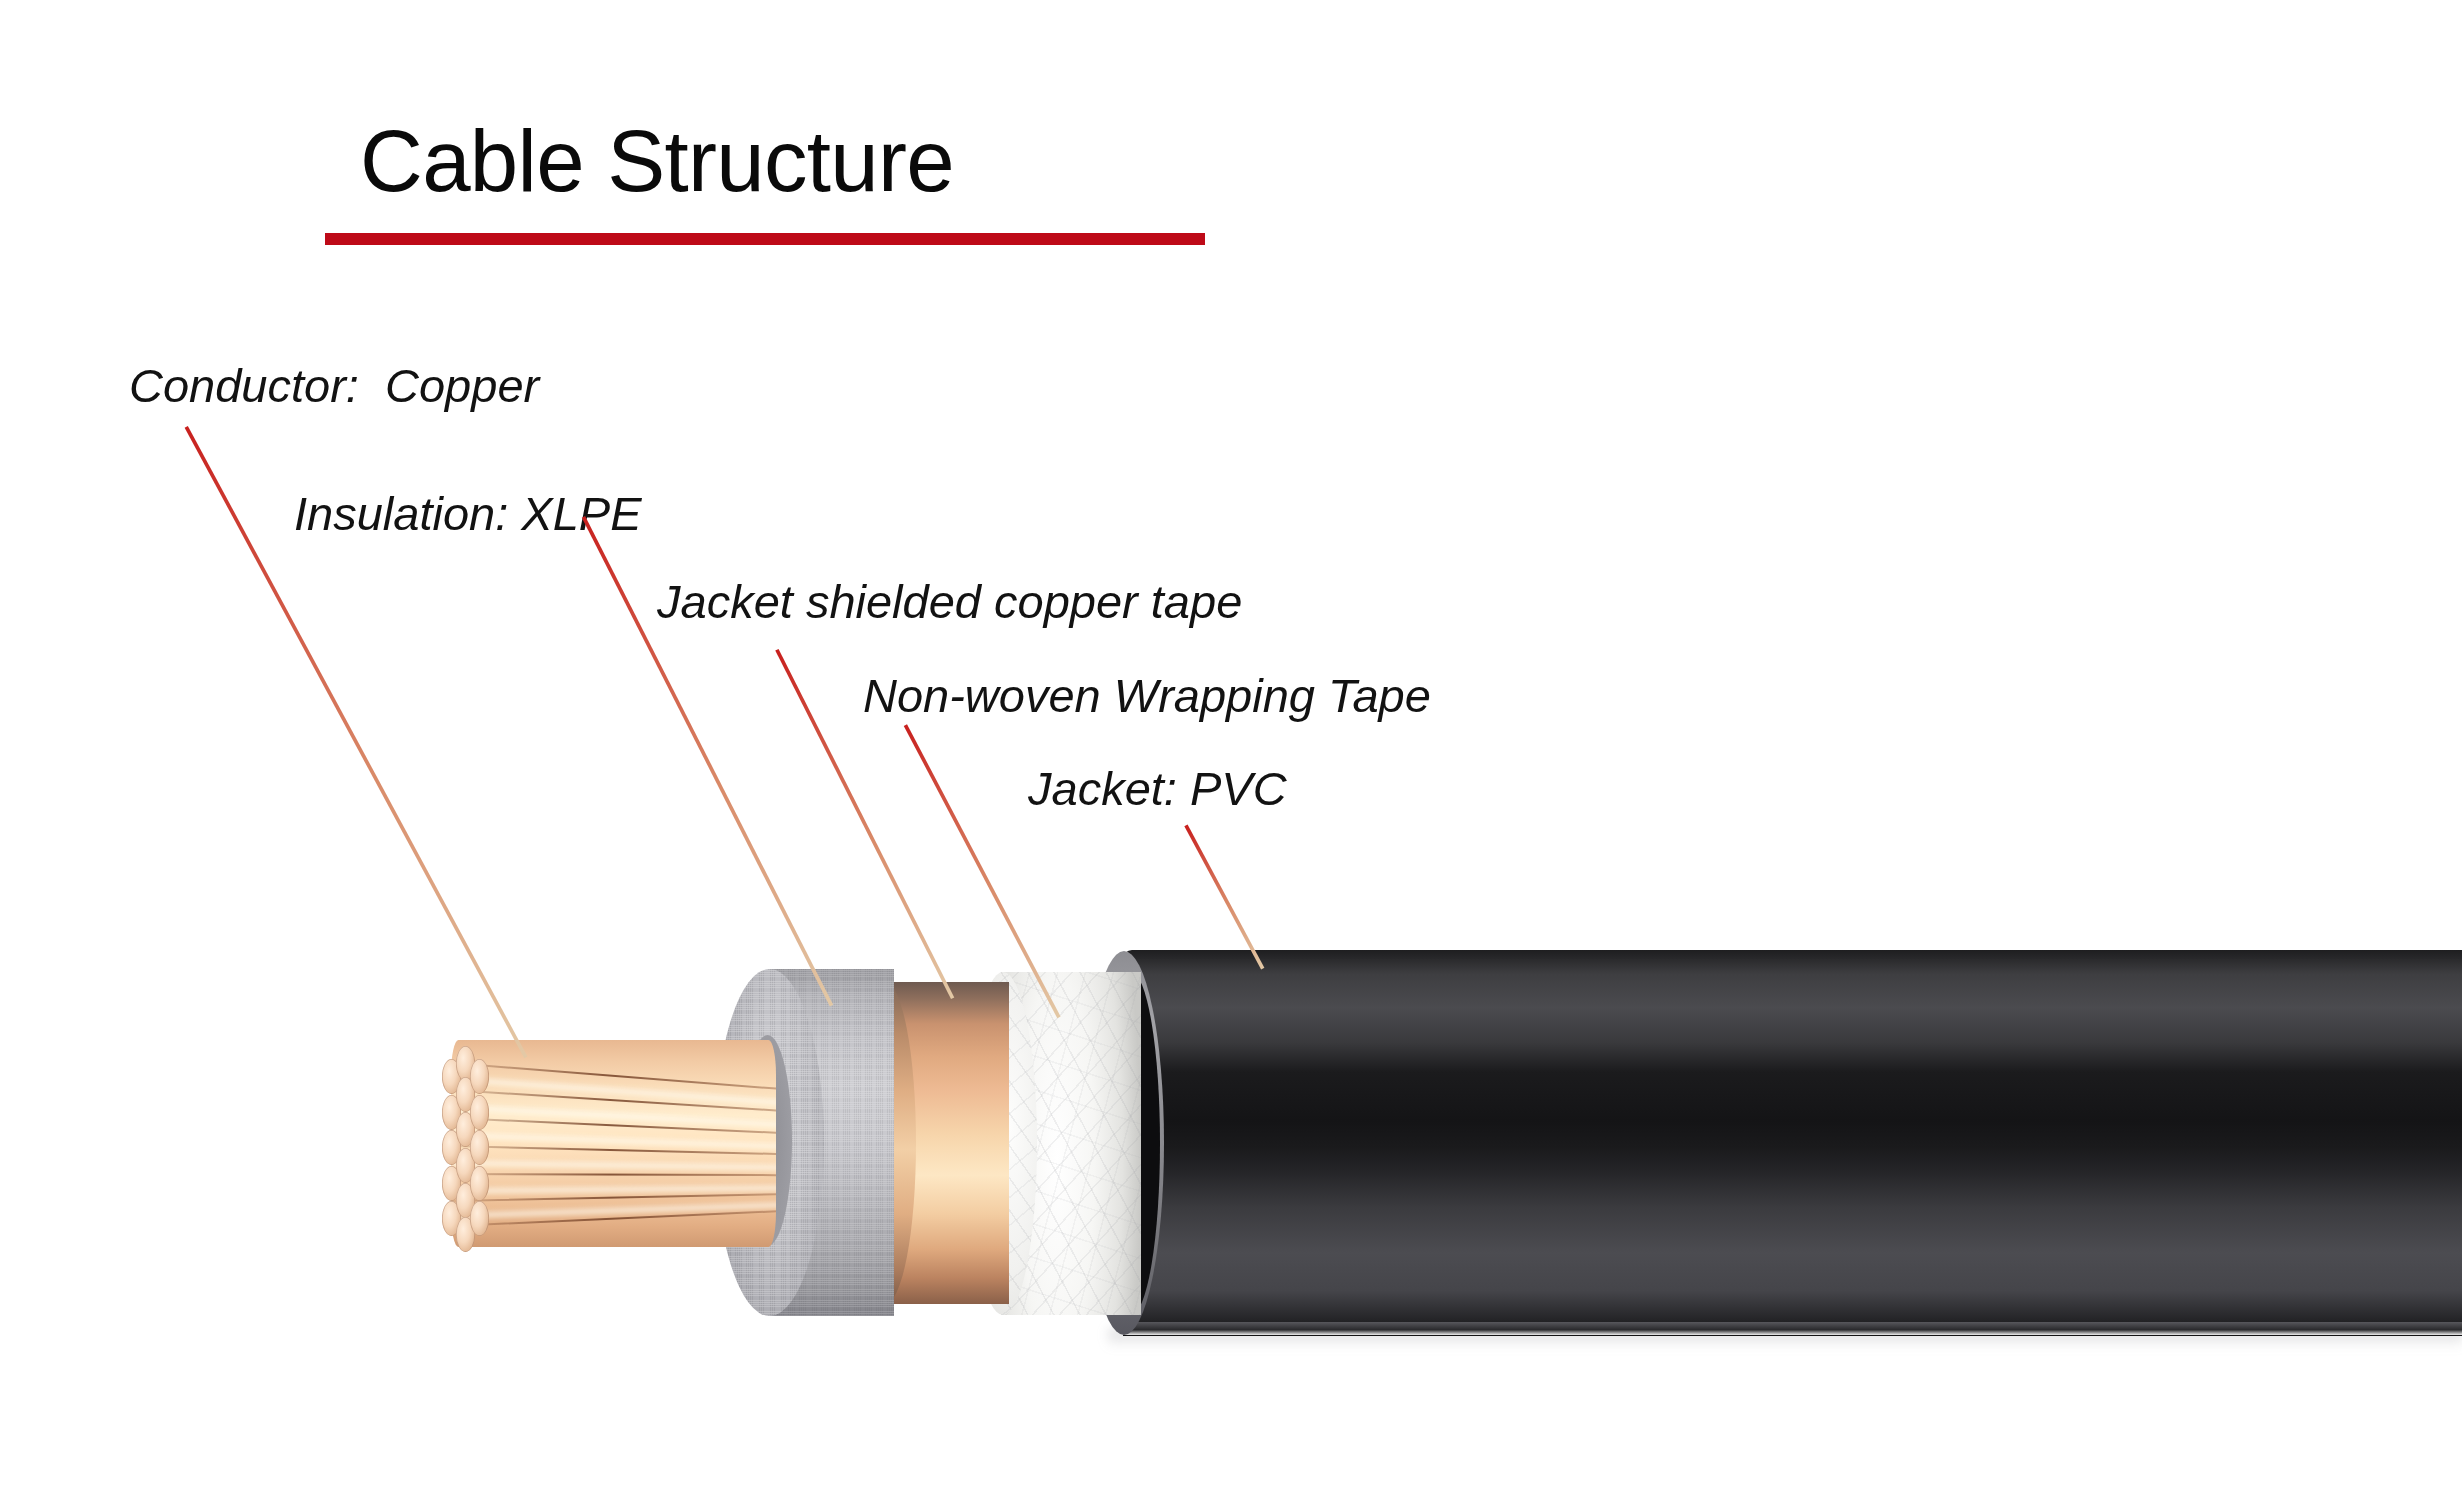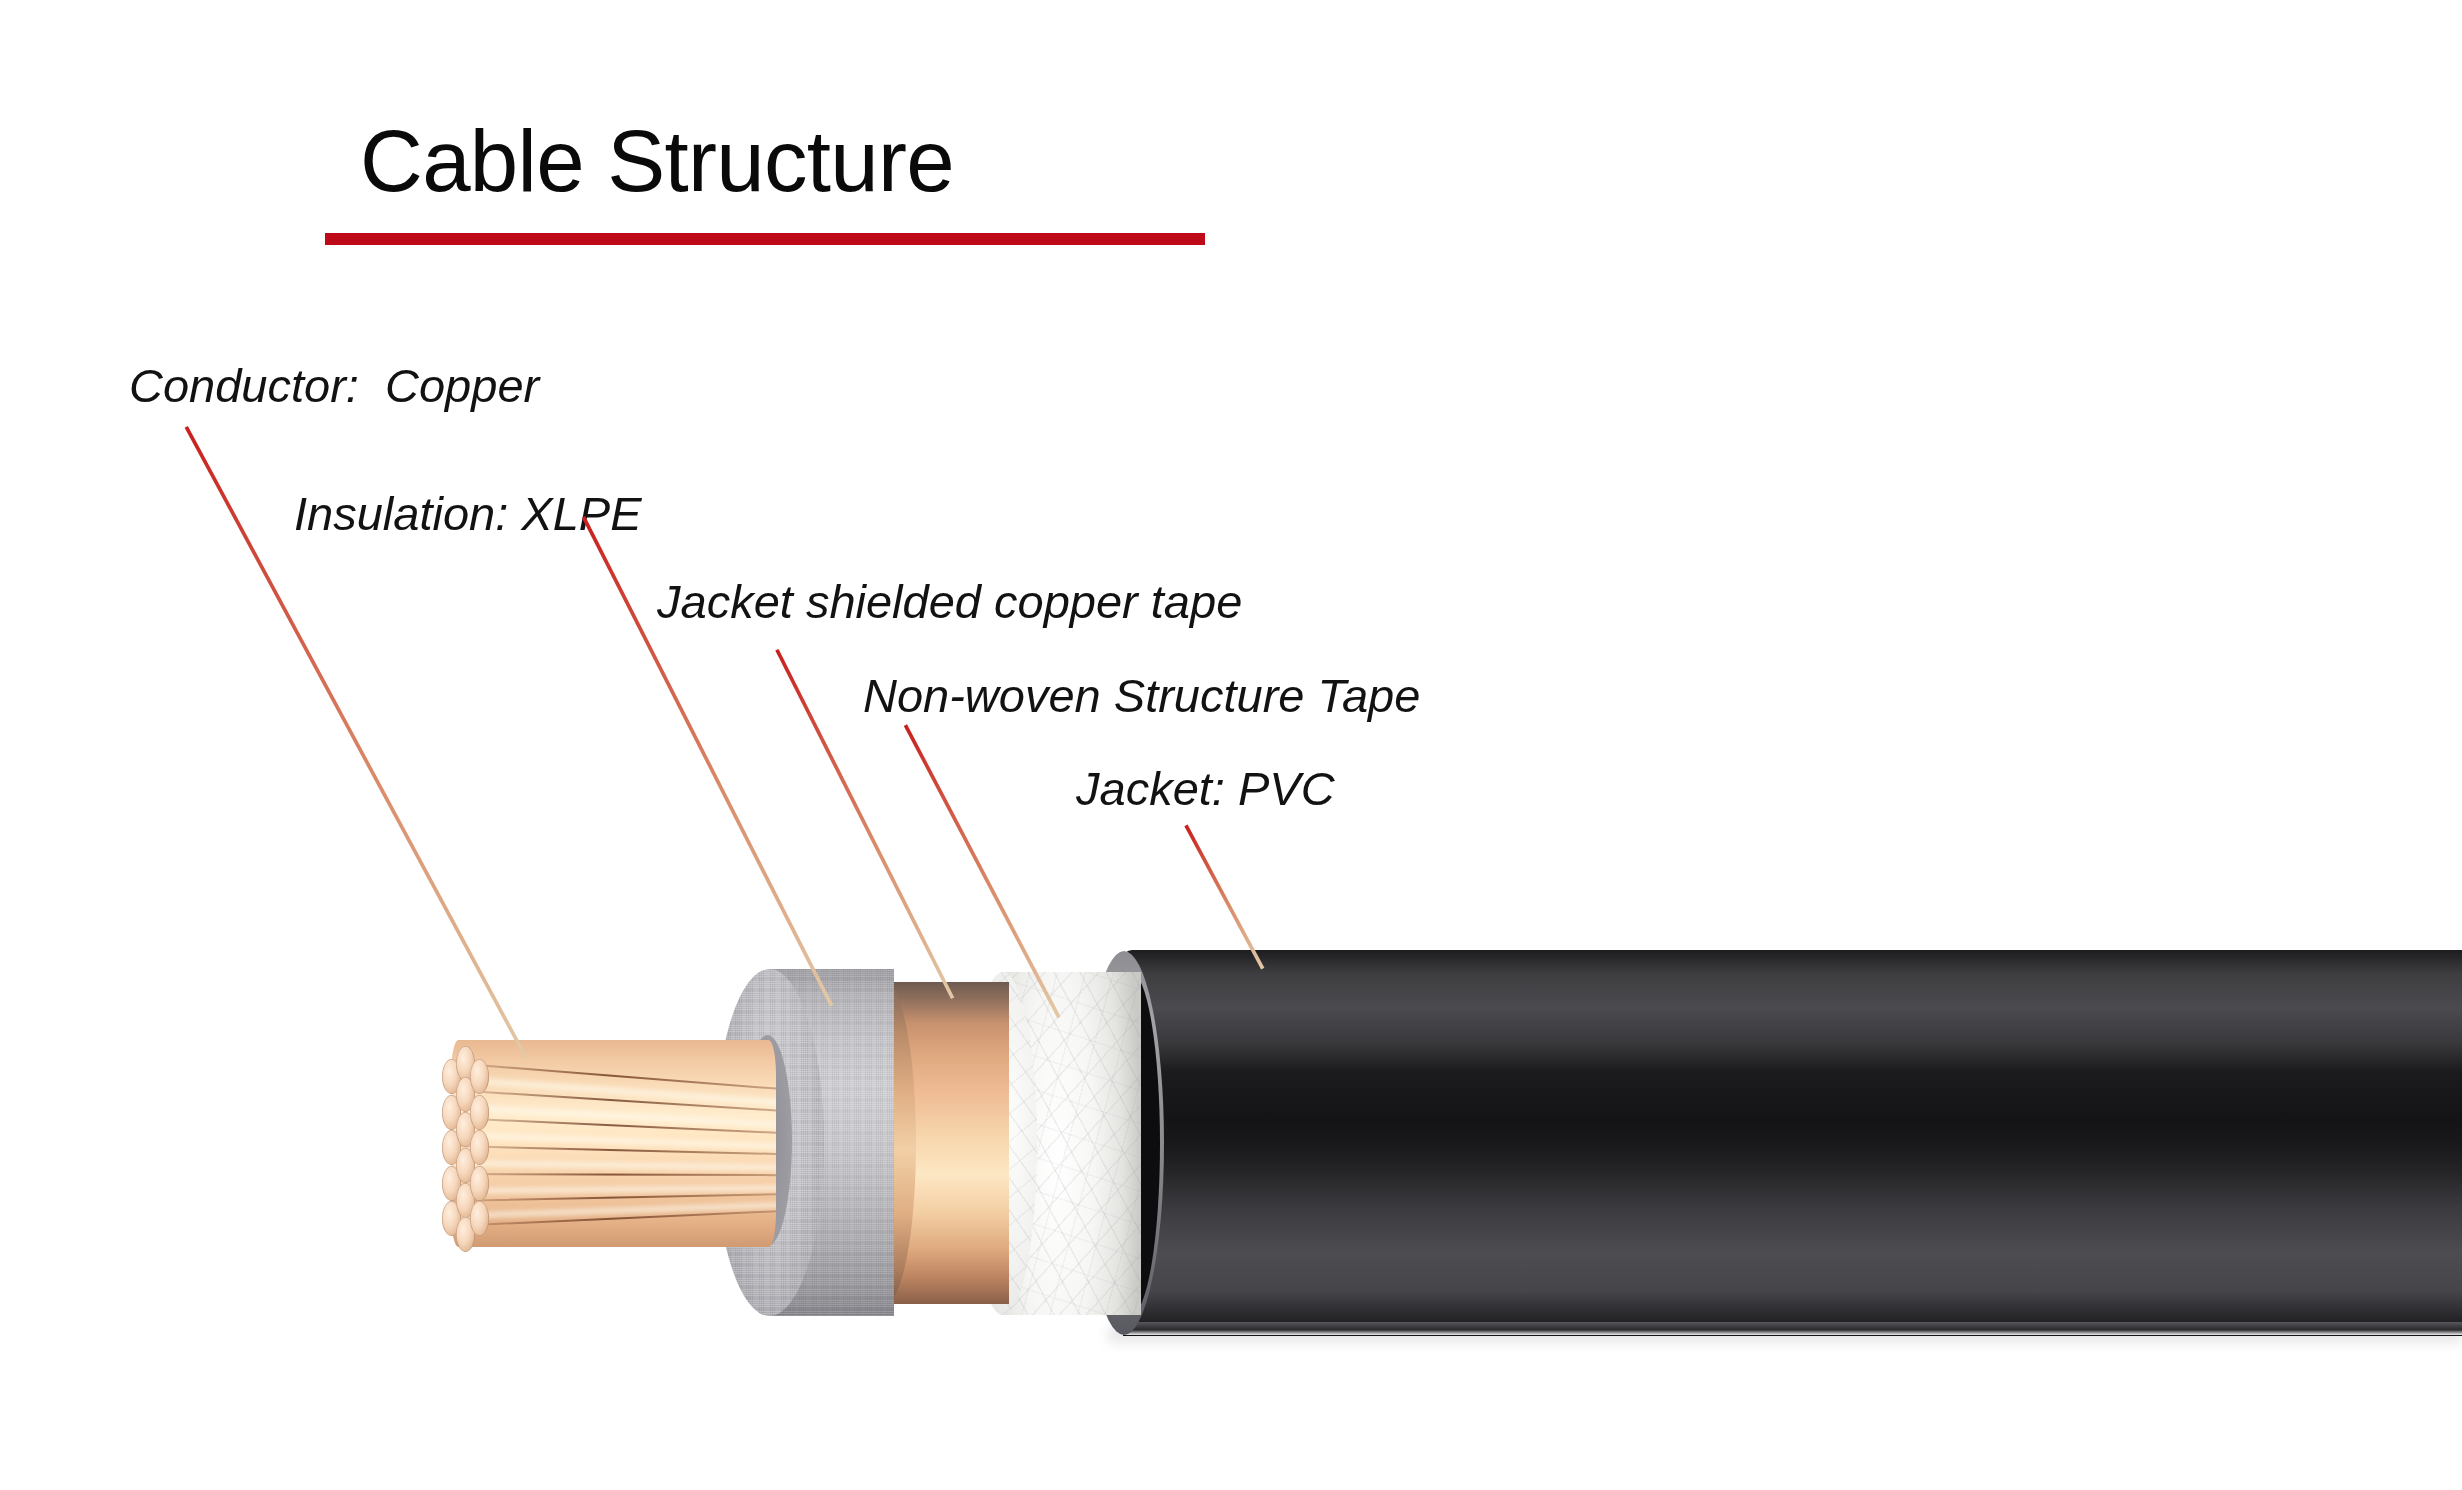--- a/index.html
+++ b/index.html
@@ -342,22 +342,22 @@
 <body>
 
 <div id="stage">
 
   <div id="title">Cable Structure</div>
   <div id="title-rule"></div>
 
   <div class="label" style="left:129px; top:362px;">Conductor:  Copper</div>
   <div class="label" style="left:294px; top:490px;">Insulation: XLPE</div>
   <div class="label" style="left:657px; top:578px;">Jacket shielded copper tape</div>
-  <div class="label" style="left:863px; top:672px;">Non-woven Structure Tape</div>
-  <div class="label" style="left:1076px; top:765px;">Jacket: PVC</div>
+  <div class="label" style="left:863px; top:672px;">Non-woven Wrapping Tape</div>
+  <div class="label" style="left:1028px; top:765px;">Jacket: PVC</div>
 
   <div id="cable">
 
     <div class="cable-shadow"></div>
 
     <div class="jacket-top-edge"></div>
     <div class="jacket-body"></div>
     <div class="jacket-bottom-rim"></div>
     <div class="jacket-face"></div>
     <div class="jacket-face-inner"></div>

